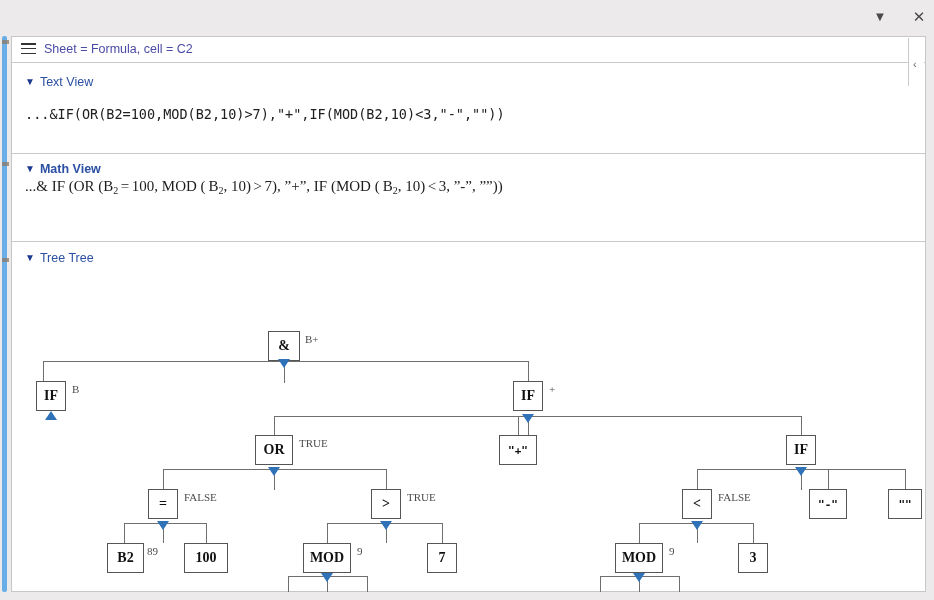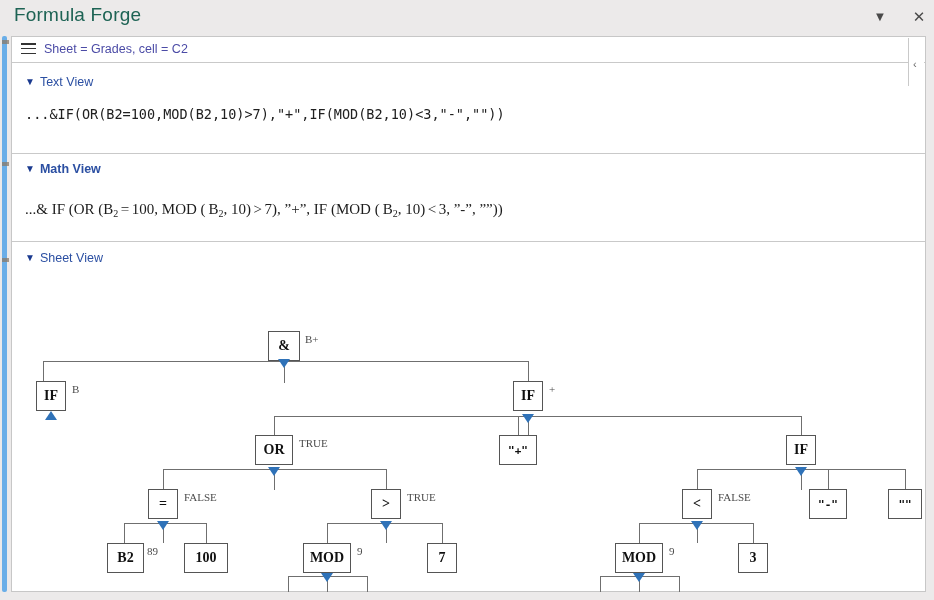--- a/index.html
+++ b/index.html
@@ -146,61 +146,60 @@
     position: absolute; left: 11px; top: 592px; width: 915px; height: 8px;
     background: #eceaea;
   }
 </style>
 </head>
 <body>
 
 <div id="app">
 
   <div class="titlebar">
-    <div class="app-title">Formula Forge</div>
     <div class="win-btn win-min">▼</div>
     <div class="win-btn win-close">✕</div>
   </div>
 
   <div class="left-scroll">
     <div class="left-scroll-tick" style="top:4px"></div>
     <div class="left-scroll-tick" style="top:126px"></div>
     <div class="left-scroll-tick" style="top:222px"></div>
   </div>
 
   <div class="panel">
 
     <div class="crumb-bar">
       <div class="hamburger">
           <i></i>
           <i></i>
           <i></i>
         </div>
-      <div class="crumb-text">Sheet = Grades, cell = C2</div>
+      <div class="crumb-text">Sheet = Formula, cell = C2</div>
     </div>
     <div class="crumb-collapse">
       <span>‹</span>
     </div>
 
     <div class="sec-header" style="left:13px; top:38px;">
       <span class="tri">▼</span><span>Text View</span>
     </div>
     <div class="code-line" style="top:69px;">...&amp;IF(OR(B2=100,MOD(B2,10)&gt;7),"+",IF(MOD(B2,10)&lt;3,"-",""))</div>
     <div class="sec-divider" style="top:116px;"></div>
 
     <div class="sec-header" style="left:13px; top:125px;font-weight:bold;">
       <span class="tri">▼</span><span>Math View</span>
     </div>
-    <div class="math-line" style="top:164px;">
+    <div class="math-line" style="top:141px;">
       <span>...&amp; IF (OR (</span><span><span>B</span><sub>2</sub></span><span class="math-op">=</span><span>100</span><span>, MOD (</span><span class="math-sp"><span>B</span><sub>2</sub></span><span>, </span><span>10</span><span>)</span><span class="math-op">&gt;</span><span>7</span><span>), ”+”, IF (MOD (</span><span class="math-sp"><span>B</span><sub>2</sub></span><span>, </span><span>10</span><span>)</span><span class="math-op">&lt;</span><span>3</span><span>, ”-”, ””))</span>
     </div>
     <div class="sec-divider" style="top:204px;"></div>
 
     <div class="sec-header" style="left:13px; top:214px;">
-      <span class="tri">▼</span><span>Sheet View</span>
+      <span class="tri">▼</span><span>Tree Tree</span>
     </div>
 
     <div class="tree">
 
       <div class="edge-v" style="left:272px; top:44px;  height:22px;"></div>
       <div class="edge-h" style="left:31px;  top:44px;  width:485px;"></div>
       <div class="edge-v" style="left:31px;  top:44px;  height:20px;"></div>
       <div class="edge-v" style="left:516px; top:44px;  height:20px;"></div>
 
       <div class="edge-v" style="left:516px; top:99px;  height:21px;"></div>

